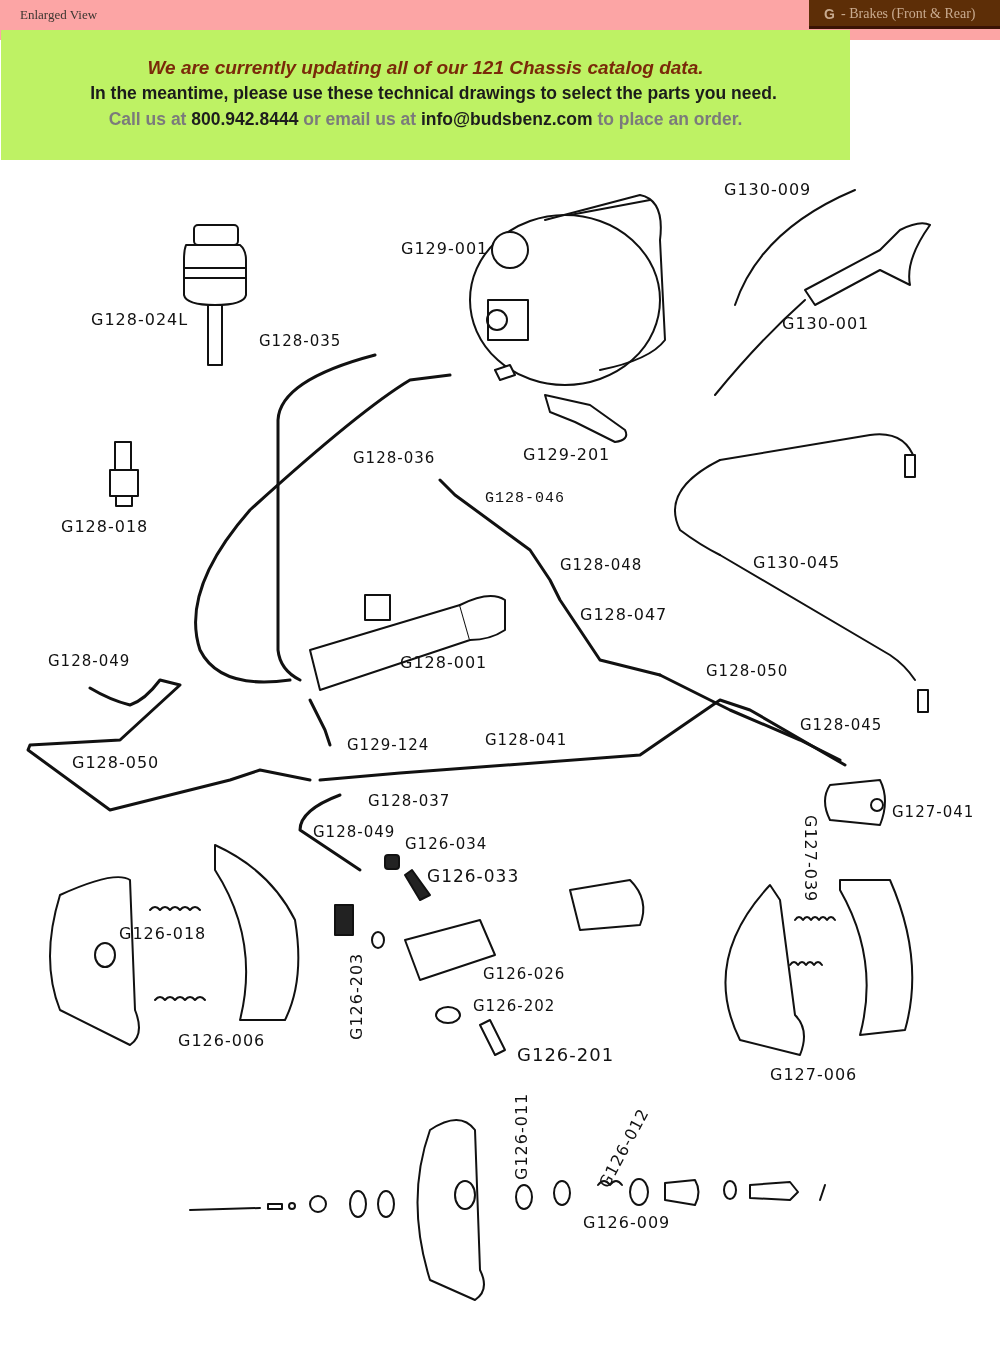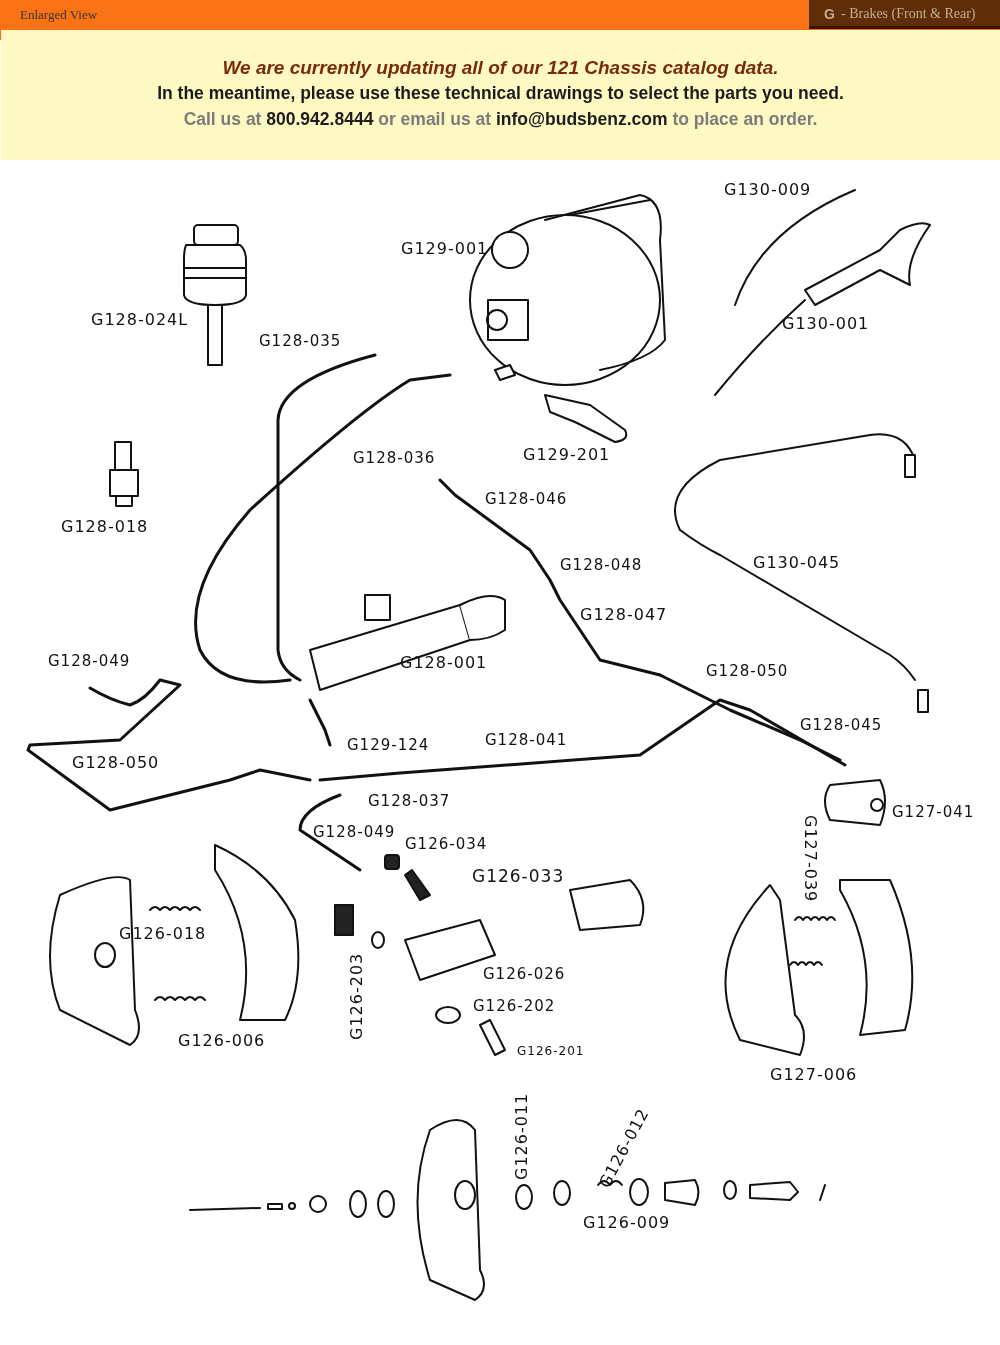--- a/index.html
+++ b/index.html
@@ -1,27 +1,27 @@
 <!DOCTYPE html>
 <html><head>
 <meta charset="utf-8">
 <style>
   * { box-sizing: border-box; margin: 0; padding: 0; }
   html, body { width: 1000px; height: 1345px; background: #ffffff; overflow: hidden; }
   body { position: relative; font-family: "Liberation Sans", sans-serif; }
 
-  .topbar { position: absolute; left: 0; top: 0; width: 1000px; height: 40px; background: #f97316; }
+  .topbar { position: absolute; left: 0; top: 0; width: 1000px; height: 40px; background: #fca5a5; }
   .topbar .title { position: absolute; left: 20px; top: 7px; font-family: "Liberation Serif", serif; font-size: 13px; color: #3b3630; }
   .section-tab { position: absolute; left: 809px; top: 0; width: 191px; height: 29px; background: #5d2e07; border-bottom: 3px solid #3a1304; }
   .section-tab .letter { position: absolute; left: 15px; top: 6px; font-family: "Liberation Sans", sans-serif; font-weight: bold; font-size: 14px; color: #c9ab90; }
   .section-tab .label { position: absolute; left: 32px; top: 6px; font-family: "Liberation Serif", serif; font-size: 14px; color: #c9ab90; white-space: nowrap; }
 
-  .banner { position: absolute; left: 1px; top: 30px; width: 999px; height: 130px; background: #fef9c3; text-align: center; }
+  .banner { position: absolute; left: 1px; top: 30px; width: 849px; height: 130px; background: #bef264; text-align: center; }
   .banner .line1 { position: absolute; left: 0; width: 100%; top: 27px; font-weight: bold; font-style: italic; font-size: 19px; color: #7a2a09; }
-  .banner .line2 { position: absolute; left: 0; width: 100%; top: 53px; font-weight: bold; font-size: 17.5px; color: #1b1b1b; }
+  .banner .line2 { position: absolute; left: 8px; width: 100%; top: 53px; font-weight: bold; font-size: 17.5px; color: #1b1b1b; }
   .banner .line3 { position: absolute; left: 0; width: 100%; top: 79px; font-weight: bold; font-size: 17.5px; color: #7b7b7b; }
   .banner .line3 .strong { color: #1d1d1d; }
 
   .diagram { position: absolute; left: 0; top: 160px; width: 1000px; height: 1185px; }
   .diagram svg { position: absolute; left: 0; top: 0; width: 1000px; height: 1185px; }
 
   .part-label { position: absolute; font-family: "DejaVu Sans", sans-serif; font-size: 16px; color: #111; white-space: nowrap; letter-spacing: 1px; cursor: pointer; }
   .part-label.vert { transform-origin: left top; }
 </style>
 </head>
@@ -155,40 +155,40 @@
   </svg>
 
   <span class="part-label" style="left:401px; top:47px;margin-top:32px;">G129-001</span>
   <span class="part-label" style="left:724px; top:20px;">G130-009</span>
   <span class="part-label" style="left:67px; top:150px;margin-left:24px;">G128-024L</span>
   <span class="part-label" style="left:259px; top:172px; font-size:15px;">G128-035</span>
   <span class="part-label" style="left:782px; top:154px;">G130-001</span>
   <span class="part-label" style="left:523px; top:285px;">G129-201</span>
   <span class="part-label" style="left:353px; top:289px; font-size:15px;">G128-036</span>
   <span class="part-label" style="left:61px; top:357px;">G128-018</span>
-  <span class="part-label" style="left:485px; top:330px; font-size:15px;">G128-046</span>
+  <span class="part-label" style="left:485px; top:330px; font-size:15px;font-family:Liberation Mono, monospace;">G128-046</span>
   <span class="part-label" style="left:560px; top:396px; font-size:15px;">G128-048</span>
   <span class="part-label" style="left:753px; top:393px;">G130-045</span>
   <span class="part-label" style="left:580px; top:445px;">G128-047</span>
   <span class="part-label" style="left:48px; top:492px; font-size:15px;">G128-049</span>
   <span class="part-label" style="left:400px; top:493px;">G128-001</span>
   <span class="part-label" style="left:706px; top:502px; font-size:15px;">G128-050</span>
   <span class="part-label" style="left:800px; top:556px; font-size:15px;">G128-045</span>
   <span class="part-label" style="left:347px; top:576px; font-size:15px;">G129-124</span>
   <span class="part-label" style="left:485px; top:571px; font-size:15px;">G128-041</span>
   <span class="part-label" style="left:72px; top:593px;">G128-050</span>
   <span class="part-label" style="left:368px; top:632px; font-size:15px;">G128-037</span>
   <span class="part-label" style="left:892px; top:643px; font-size:15px;">G127-041</span>
   <span class="part-label" style="left:313px; top:663px; font-size:15px;">G128-049</span>
   <span class="part-label" style="left:405px; top:675px; font-size:15px;text-align:center;">G126-034</span>
-  <span class="part-label" style="left:427px; top:706px; font-size:17px;margin-left:45px;">G126-033</span>
+  <span class="part-label" style="left:427px; top:706px; font-size:17px;">G126-033</span>
   <span class="part-label vert" style="left:820px; top:655px; transform: rotate(90deg);">G127-039</span>
   <span class="part-label" style="left:119px; top:764px;">G126-018</span>
   <span class="part-label vert" style="left:347px; top:880px; transform: rotate(-90deg);">G126-203</span>
   <span class="part-label" style="left:483px; top:805px; font-size:15px;">G126-026</span>
   <span class="part-label" style="left:473px; top:837px; font-size:15px;">G126-202</span>
   <span class="part-label" style="left:178px; top:871px;">G126-006</span>
-  <span class="part-label" style="left:517px; top:884px; font-size:12px;">G126-201</span>
+  <span class="part-label" style="left:517px; top:884px; font-size:18px;">G126-201</span>
   <span class="part-label" style="left:770px; top:905px;">G127-006</span>
   <span class="part-label vert" style="left:512px; top:1020px; transform: rotate(-90deg);">G126-011</span>
   <span class="part-label vert" style="left:595px; top:1022px; transform: rotate(-62deg);">G126-012</span>
   <span class="part-label" style="left:583px; top:1053px;">G126-009</span>
 </div>
 
 </body></html>

